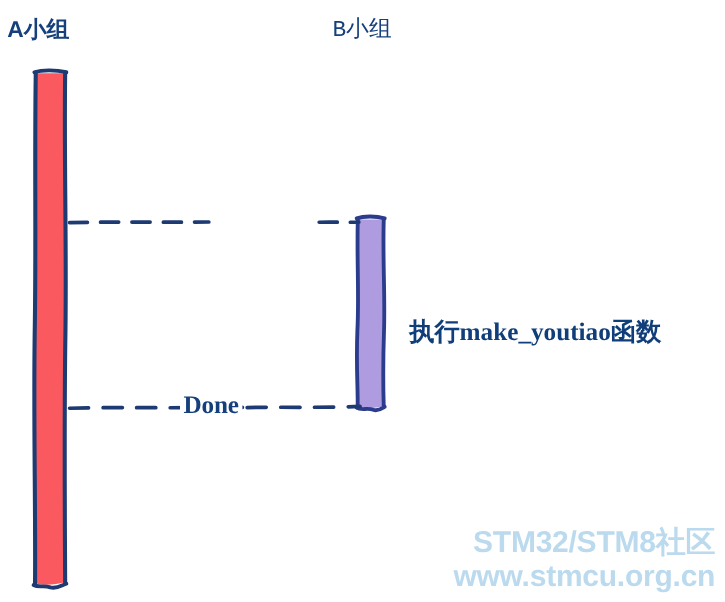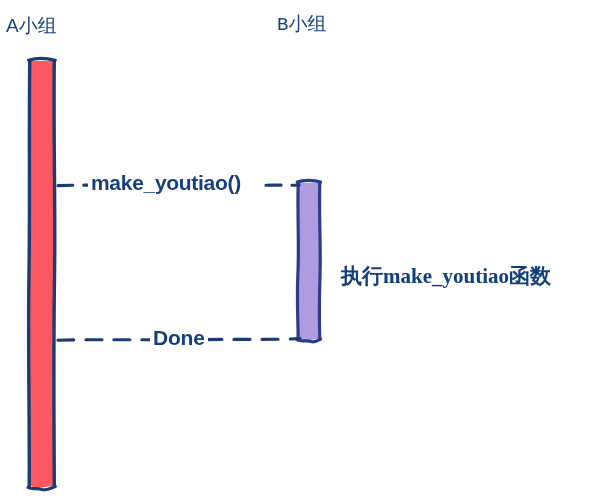--- a/index.html
+++ b/index.html
@@ -23,21 +23,21 @@
   .participant-label {
     position: absolute;
     color: #16407C;
     font-family: "Liberation Sans", sans-serif;
     font-size: 19px;
     font-weight: 400;
     letter-spacing: 0px;
     white-space: nowrap;
     line-height: 1;
   }
-  #label-a { left: 6px;  top: 16px; }
+  #label-a { left: 6px;  top: 16px; font-weight: bold; }
   #label-b { left: 277px; top: 16px; font-family: Liberation Mono, monospace; }
 
   
   .bar-wrap {
     position: absolute;
   }
   .bar-wrap svg { display: block; overflow: visible; }
 
   
   .msg-wrap { position: absolute; }
@@ -56,20 +56,21 @@
   }
   #msg-call-label {
     left: 88px;
     top: 172px;
     letter-spacing: -0.3px;
   }
   #msg-return-label {
     left: 150px;
     top: 327px;
     letter-spacing: -0.2px;
+    font-family: Liberation Serif, serif;
   }
 
   
   #note-text {
     position: absolute;
     left: 341px;
     top: 250px;
     color: #103E7A;
     font-family: "Liberation Serif", serif;
     font-weight: 700;
@@ -128,27 +129,30 @@
     </svg>
   </div>
 
   <div class="msg-wrap" id="msg-call" style="left:56px; top:175px;">
     <svg width="250" height="22" viewBox="0 0 250 22">
       <path d="M2,10.6 C40,9.6 80,10.4 118,10.0" fill="none" stroke="#1E3A72" stroke-width="3.1" stroke-linecap="round" stroke-dasharray="15 11"></path>
       <path d="M210,10.2 C222,9.8 232,10.6 243,10.0" fill="none" stroke="#1E3A72" stroke-width="3.1" stroke-linecap="round" stroke-dasharray="15 11"></path>
     </svg>
   </div>
 
-  <div class="msg-label" id="msg-call-label">make_youtiao()</div>
 
   <div class="msg-wrap" id="msg-return" style="left:56px; top:329px;">
     <svg width="250" height="22" viewBox="0 0 250 22">
       <path d="M2,11.2 C40,10.0 80,11.4 146,10.4" fill="none" stroke="#1E3A72" stroke-width="3.1" stroke-linecap="round" stroke-dasharray="16 12"></path>
       <path d="M150,10.6 C180,10.0 215,11.0 244,9.6" fill="none" stroke="#1E3A72" stroke-width="3.1" stroke-linecap="round" stroke-dasharray="16 12"></path>
     </svg>
   </div>
 
   <div class="msg-label" id="msg-return-label">Done</div>
 
   <div id="note-text">执行make_youtiao函数</div>
 
+  <div id="watermark">
+    <div>STM32/STM8社区</div>
+    <div>www.stmcu.org.cn</div>
+  </div>
 
 </div>
 
 </body></html>

